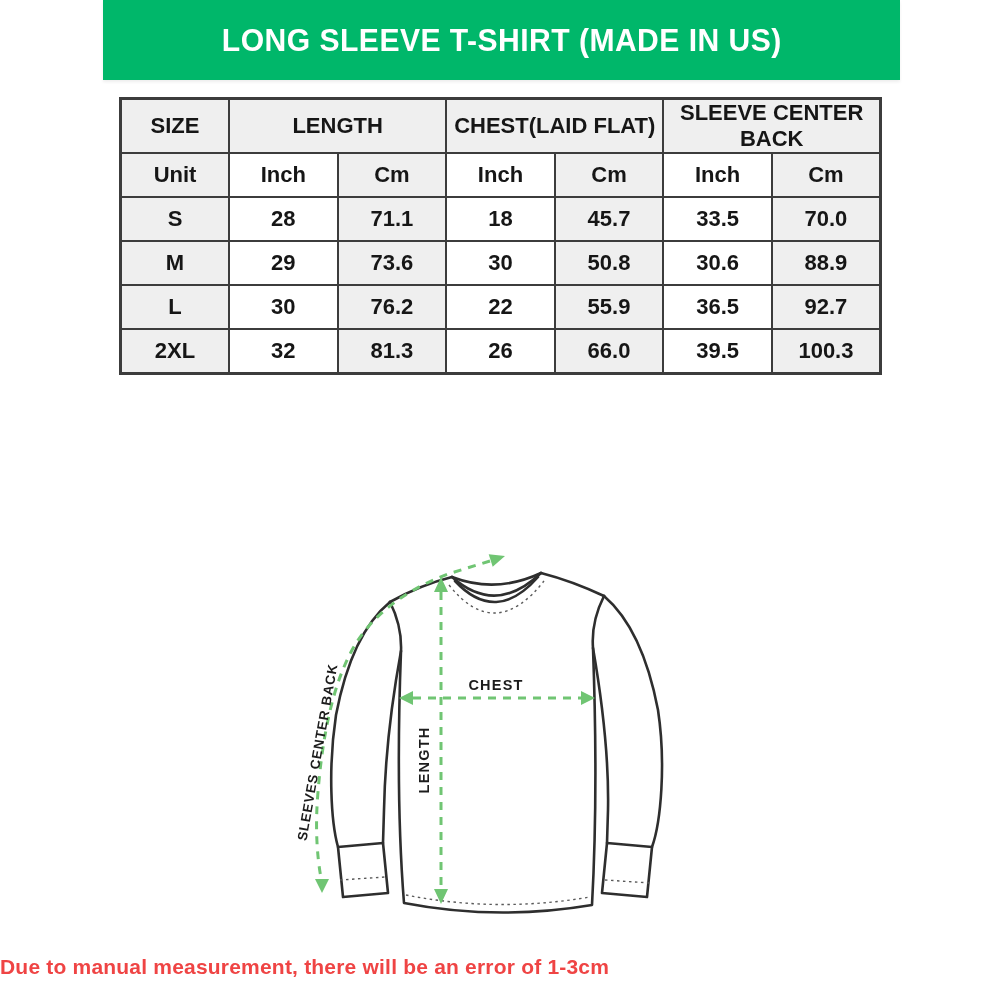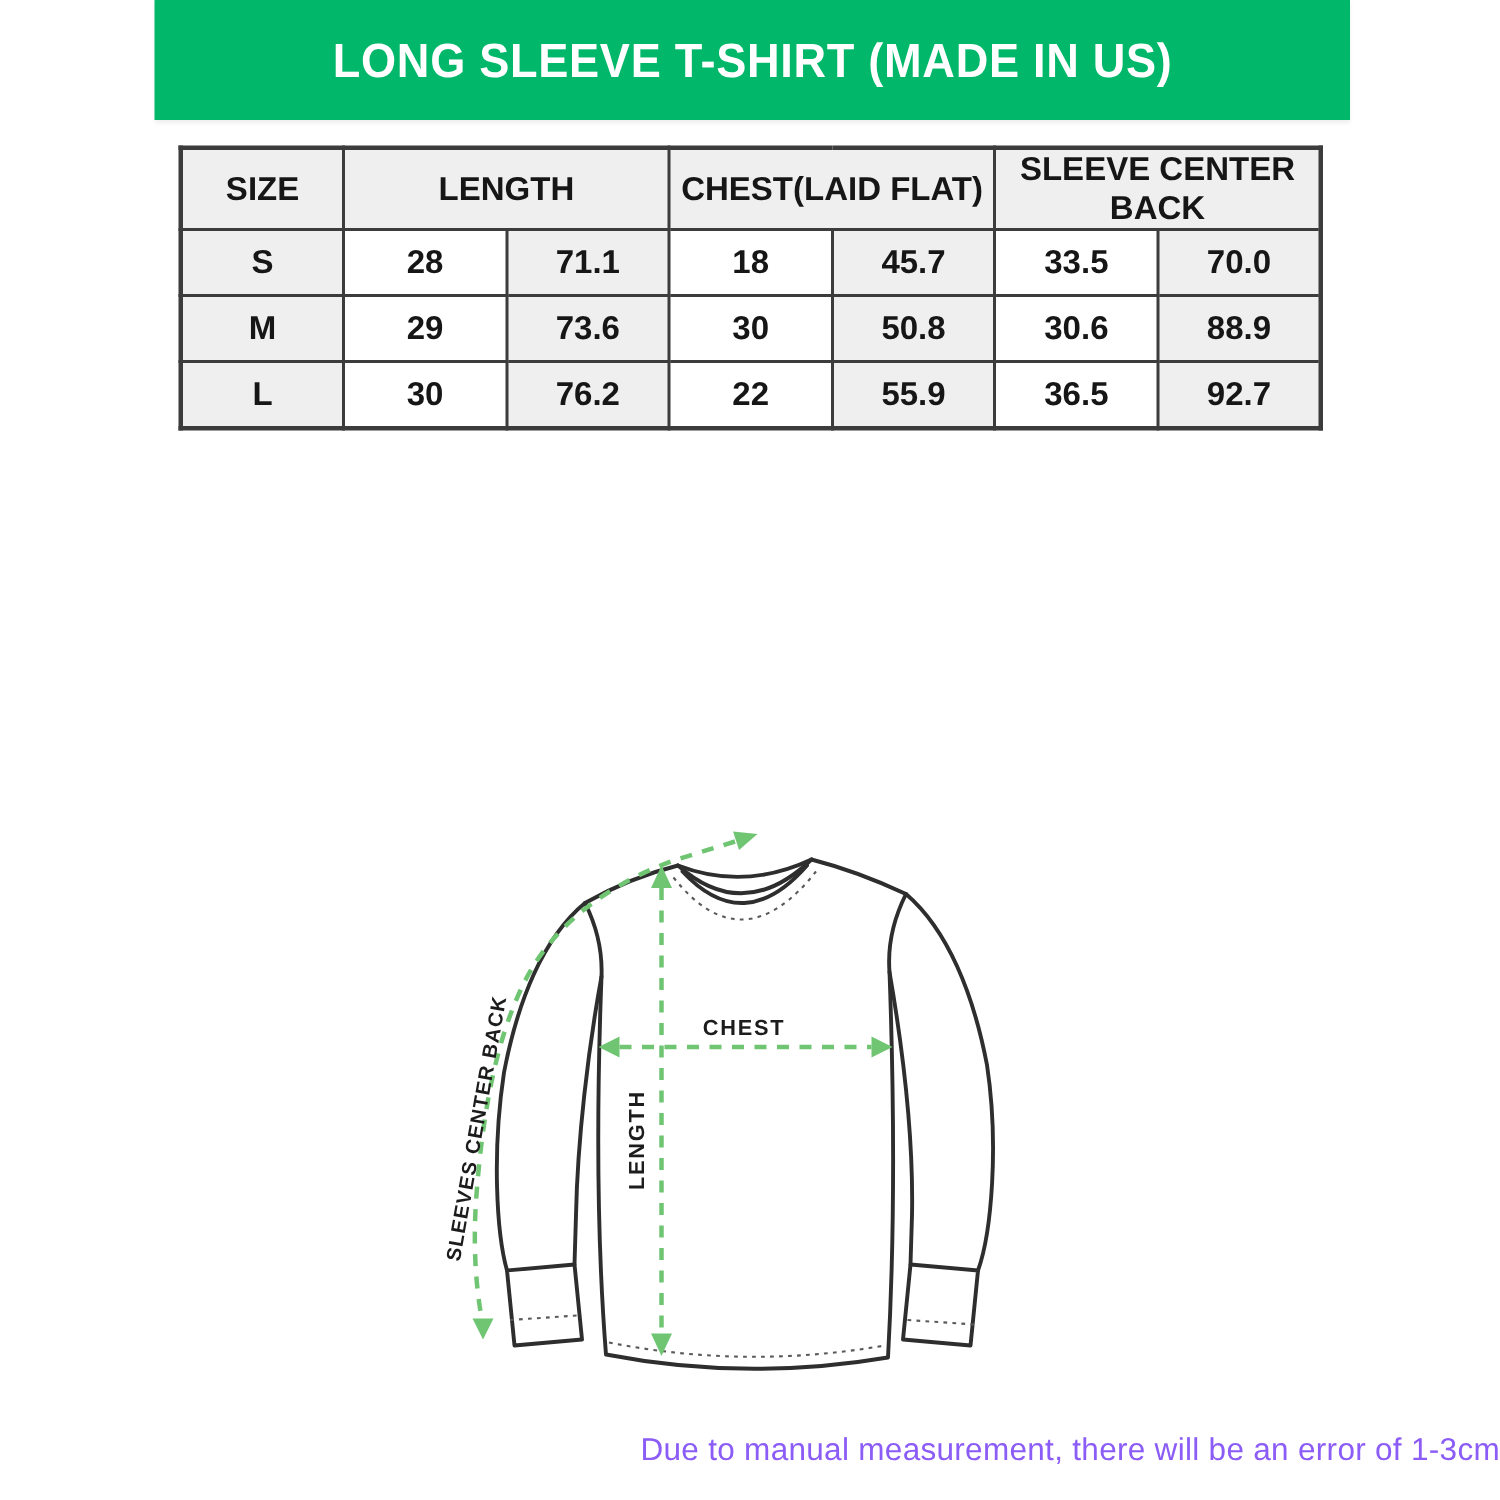--- a/index.html
+++ b/index.html
@@ -48,22 +48,22 @@
   .measure-label{
     fill:#1c1c1c; font-family:"Liberation Sans", sans-serif;
     font-weight:bold; font-size:14.5px; letter-spacing:1.2px;
     text-anchor:middle;
   }
   .measure-label.small { font-size:13.5px; letter-spacing:0.8px; }
 
   
   .footer-note {
     position:absolute; left:0; top:955px; width:1000px;
-    text-align:right; color:#8b5cf6;
-    font-size:21px; font-weight:normal; letter-spacing:0.2px;
+    text-align:left; color:#ef4444;
+    font-size:21px; font-weight:bold; letter-spacing:0.2px;
   }
 </style>
 </head>
 <body>
 
 <div id="canvas">
 
   <div class="banner">
     <div class="banner-title">LONG SLEEVE T-SHIRT (MADE IN US)</div>
   </div>
@@ -79,20 +79,29 @@
           <col>
           <col>
       </colgroup>
       <thead>
         <tr class="group-row">
           <th>SIZE</th>
           <th colspan="2">LENGTH</th>
           <th colspan="2">CHEST(LAID FLAT)</th>
           <th colspan="2">SLEEVE CENTER BACK</th>
         </tr>
+        <tr>
+          <th>Unit</th>
+          <th>Inch</th>
+          <th>Cm</th>
+          <th>Inch</th>
+          <th>Cm</th>
+          <th>Inch</th>
+          <th>Cm</th>
+        </tr>
       </thead>
       <tbody>
         <tr>
           <td>S</td>
           <td>28</td>
           <td>71.1</td>
           <td>18</td>
           <td>45.7</td>
           <td>33.5</td>
           <td>70.0</td>
@@ -107,20 +116,29 @@
           <td>88.9</td>
         </tr>
         <tr>
           <td>L</td>
           <td>30</td>
           <td>76.2</td>
           <td>22</td>
           <td>55.9</td>
           <td>36.5</td>
           <td>92.7</td>
+        </tr>
+        <tr>
+          <td>2XL</td>
+          <td>32</td>
+          <td>81.3</td>
+          <td>26</td>
+          <td>66.0</td>
+          <td>39.5</td>
+          <td>100.3</td>
         </tr>
       </tbody>
     </table>
   </div>
 
   <svg class="shirt-svg" viewBox="280 530 450 415">
 
     <g>
 
       <path class="shirt-line" d="M 452 577 Q 420 585 390 602"></path>

